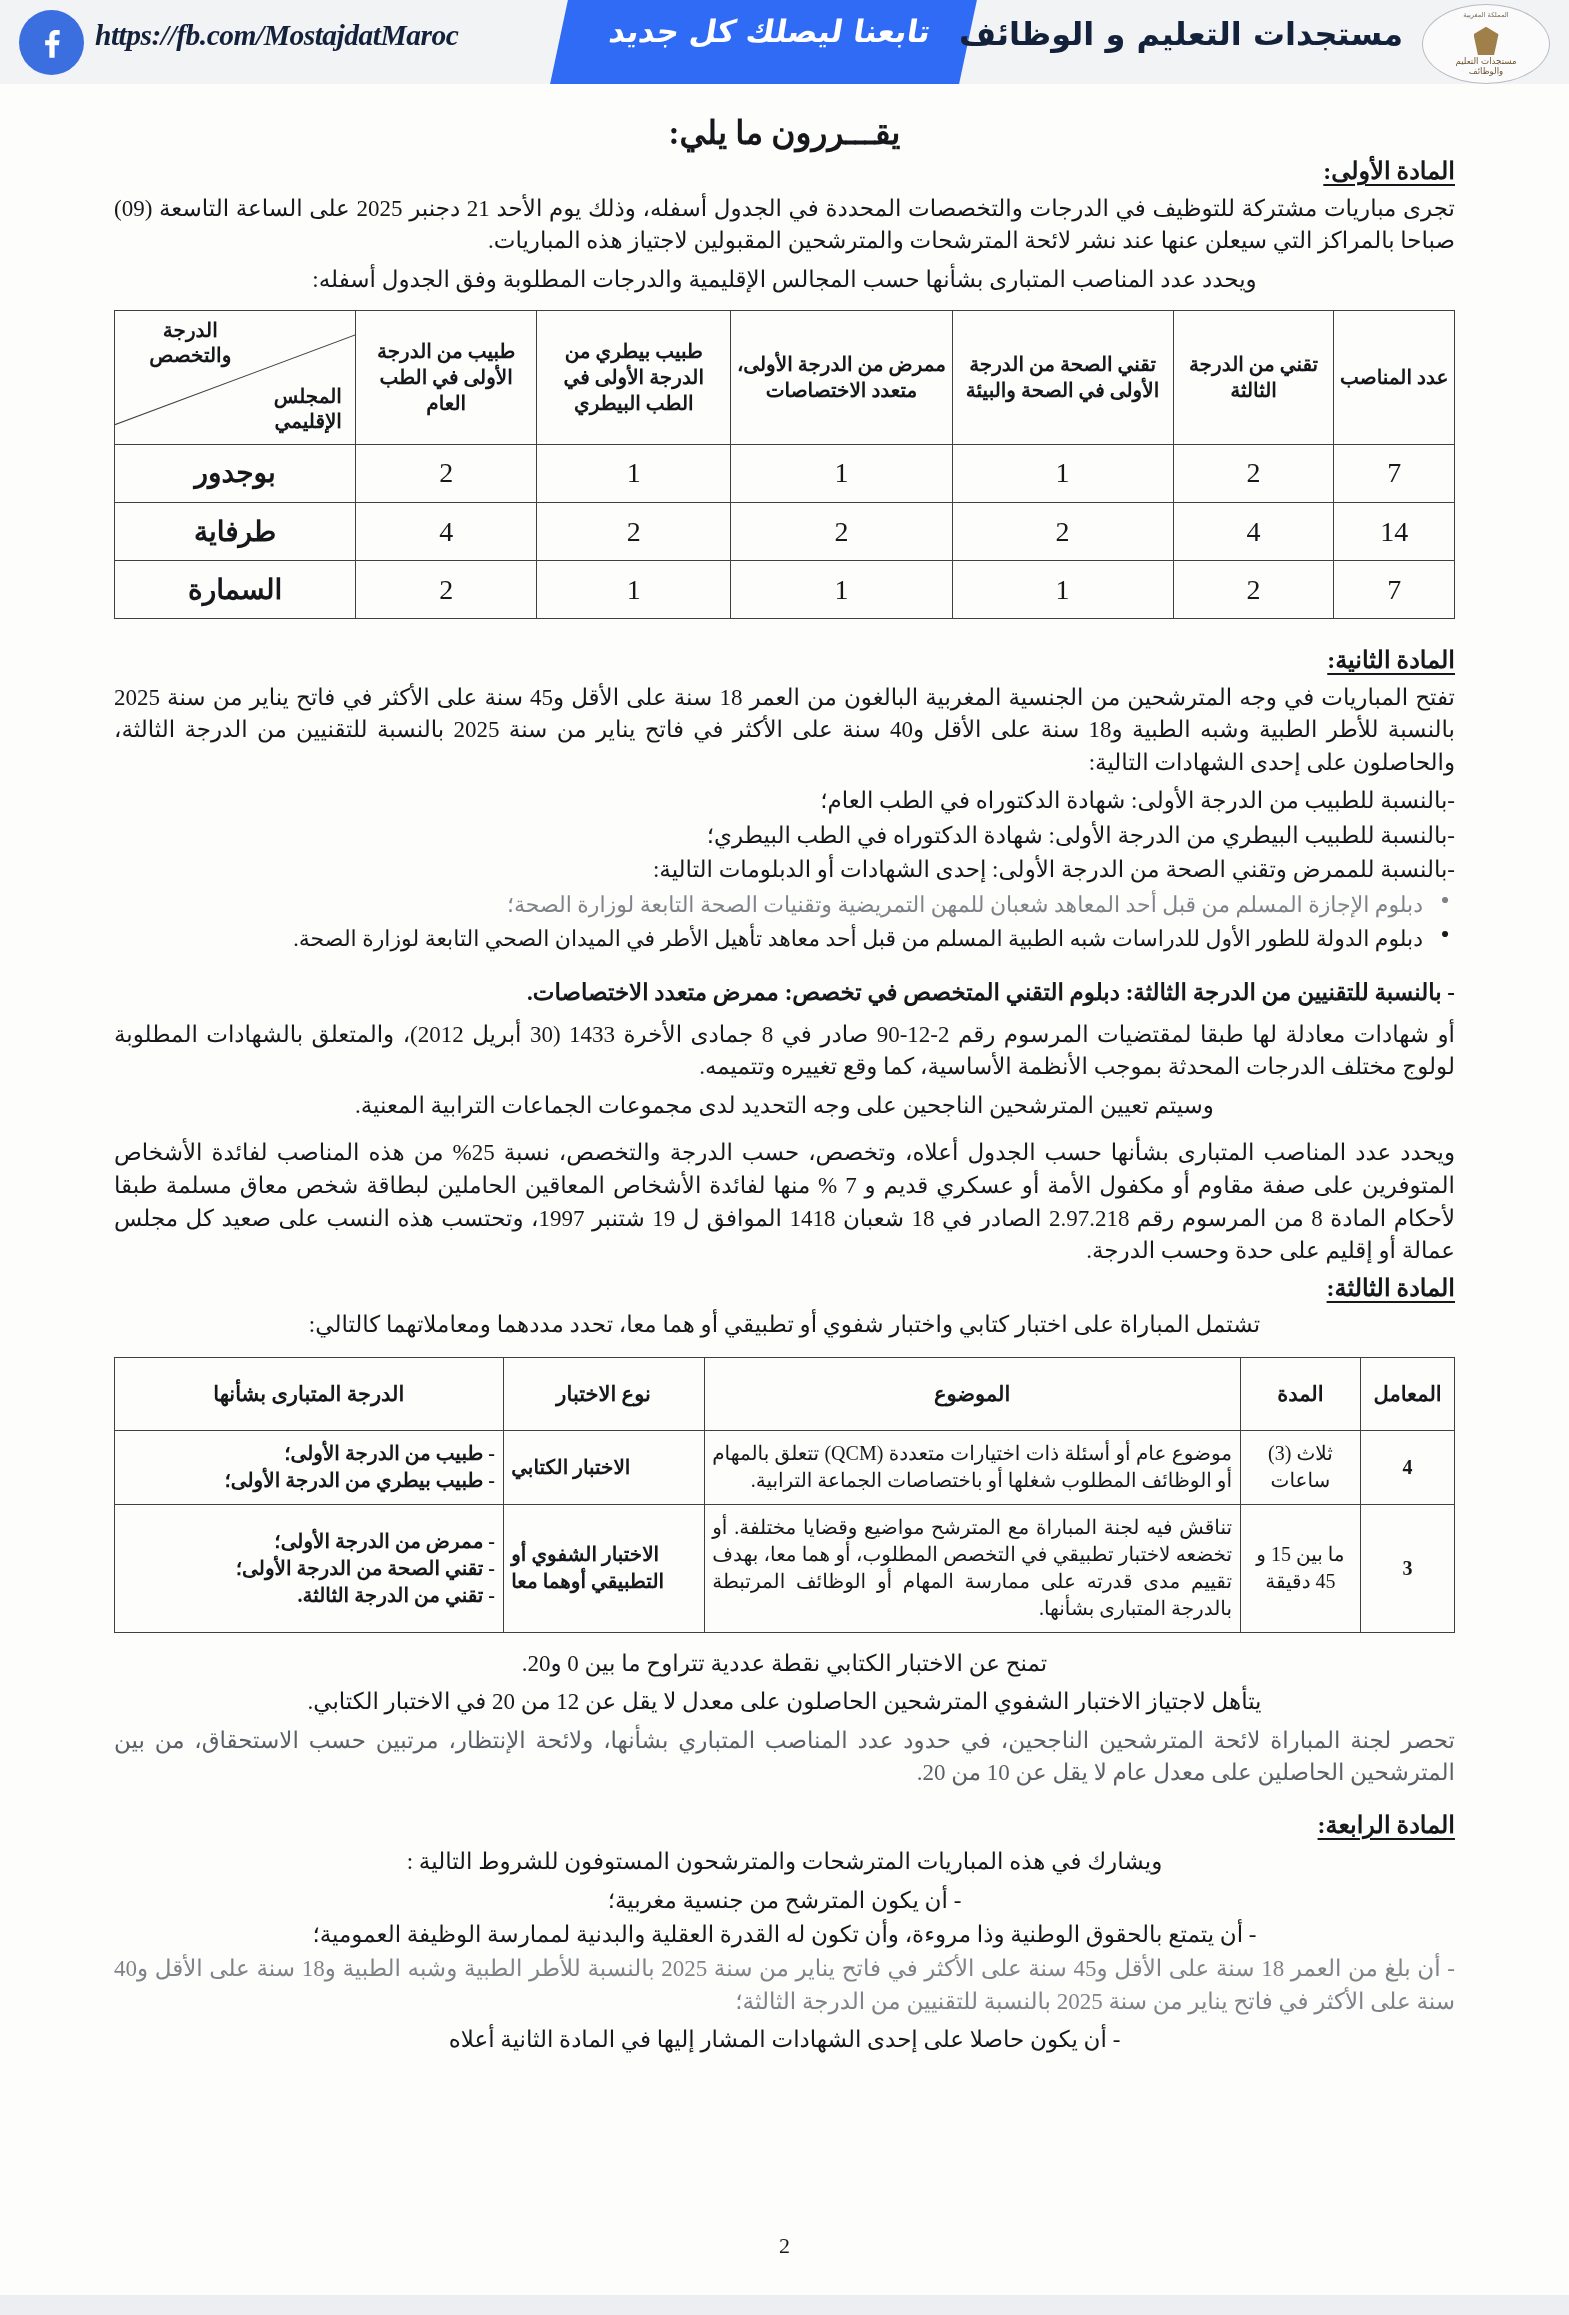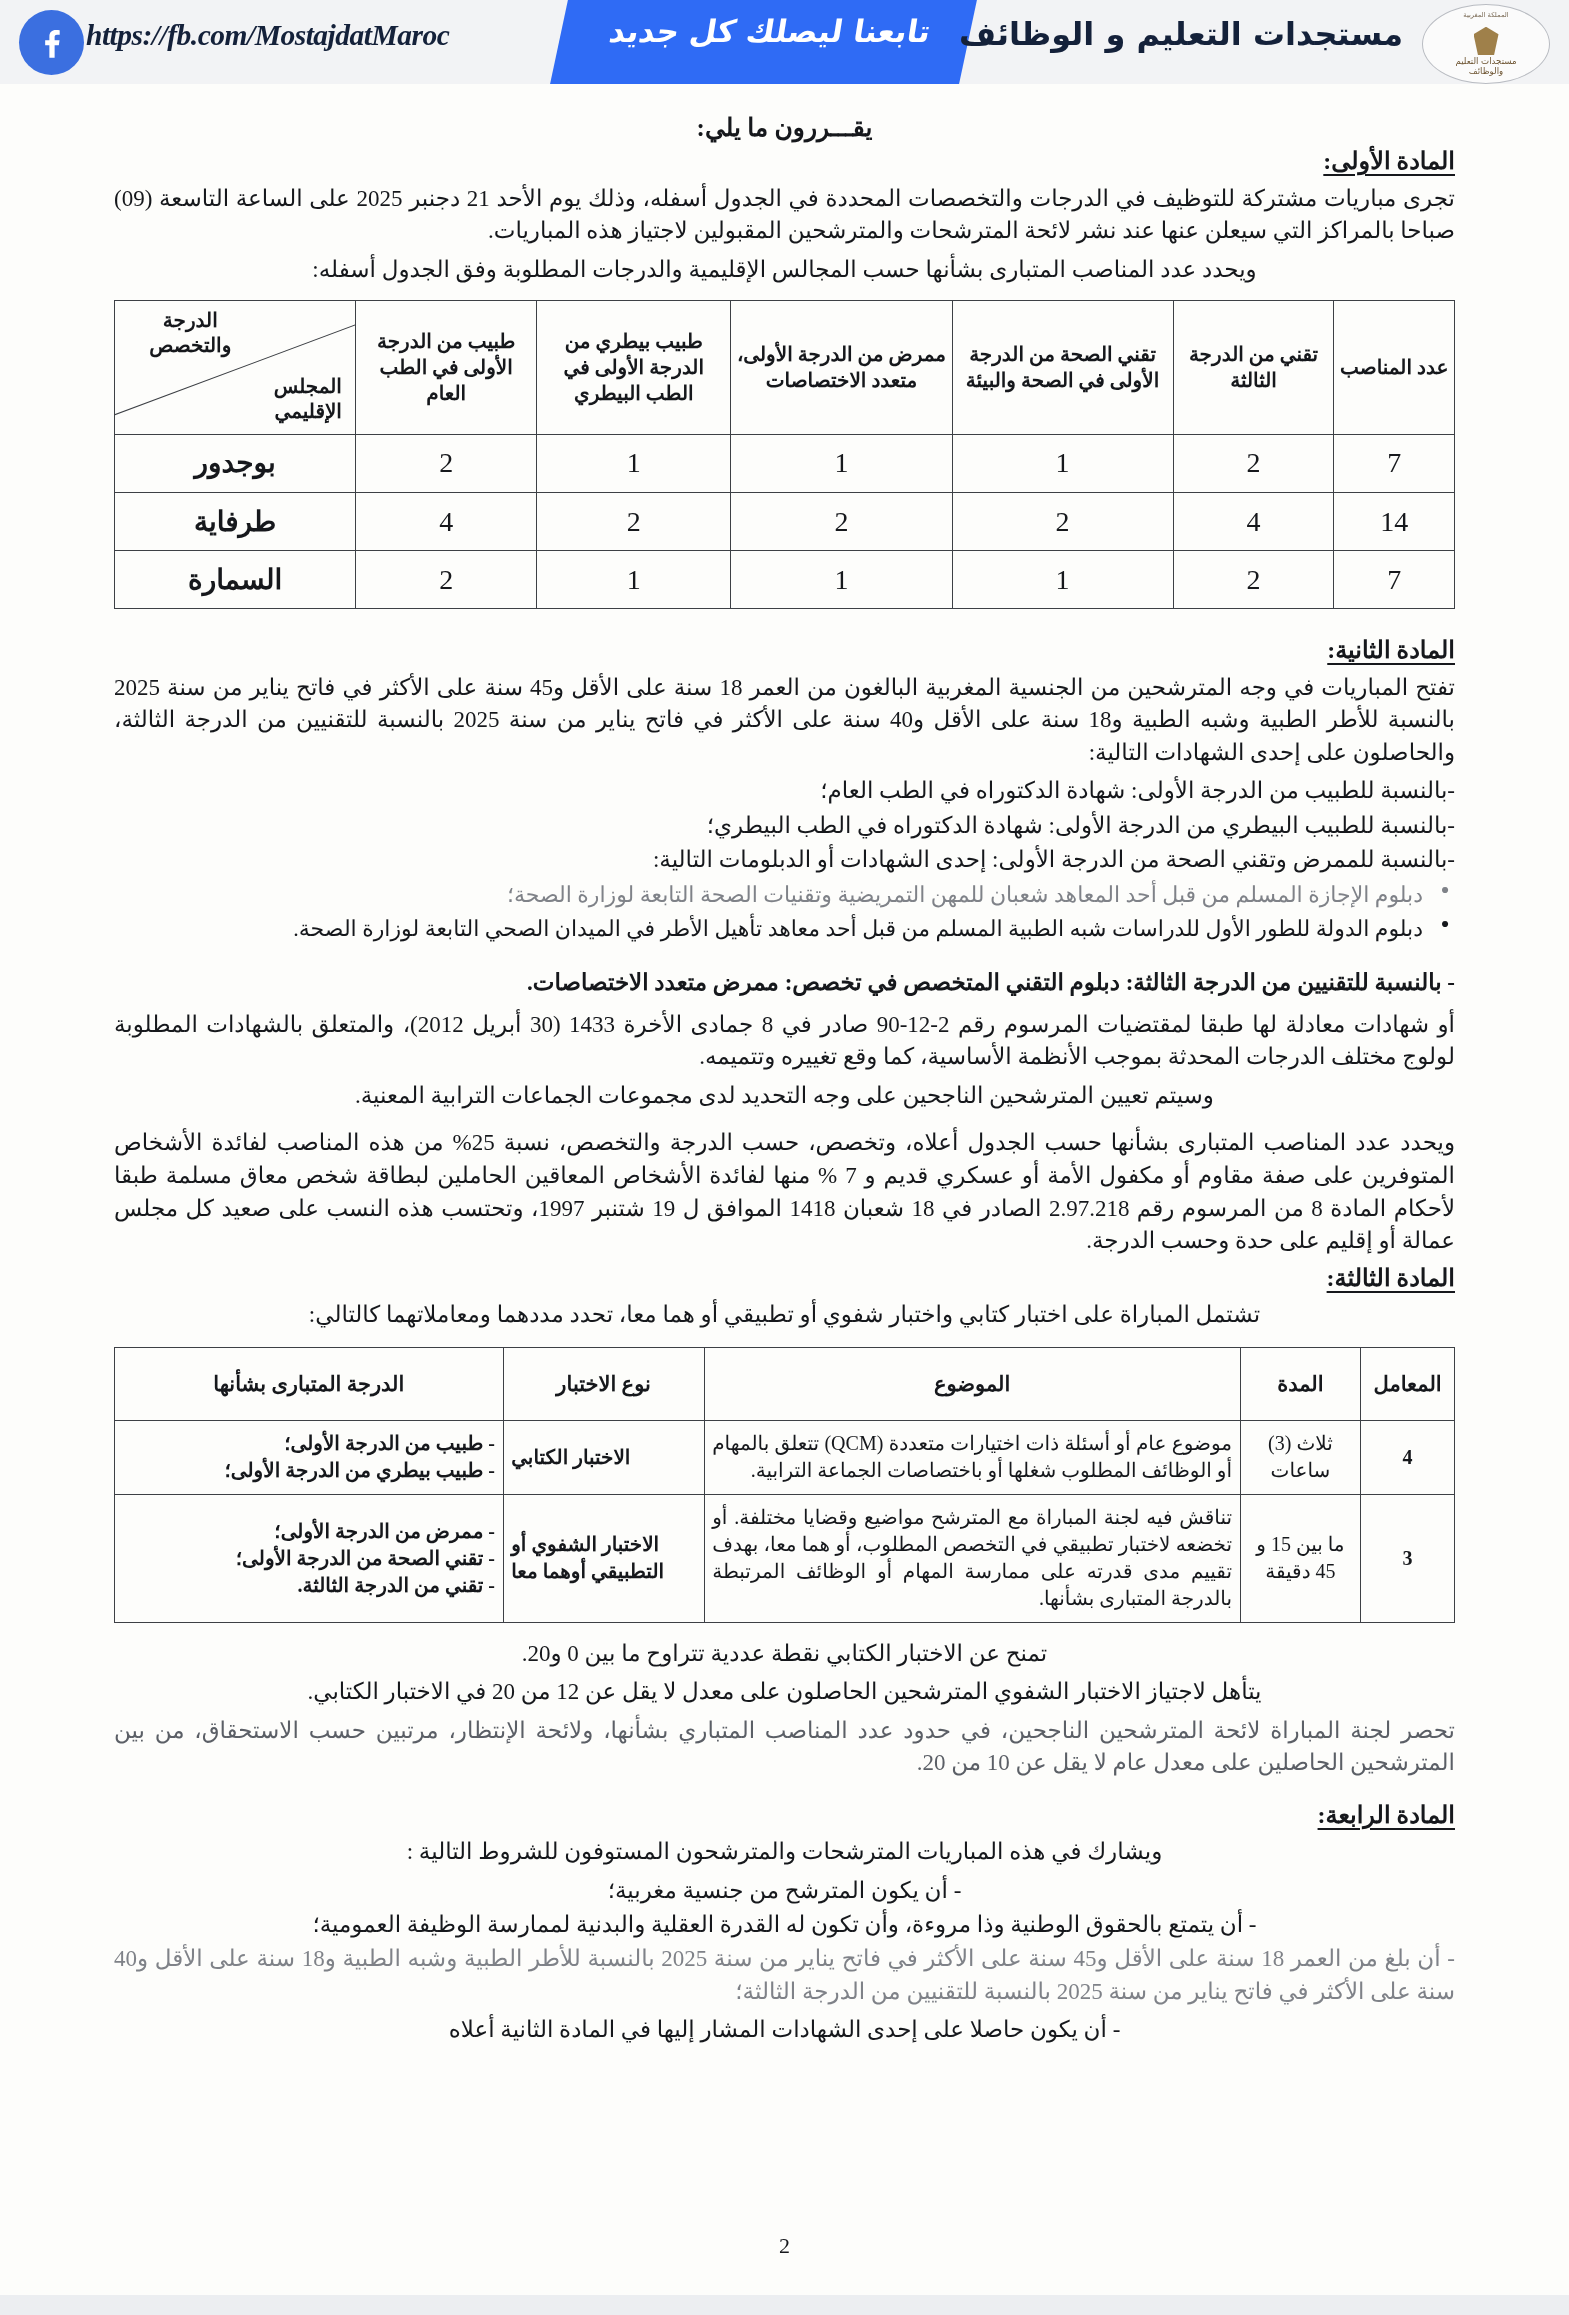--- a/index.html
+++ b/index.html
@@ -38,21 +38,21 @@
     height: 65px;
     border-radius: 50%;
     background: #3b6fe0;
     display: flex;
     align-items: center;
     justify-content: center;
   }
   .fb-logo svg { width: 42px; height: 42px; }
   .fb-url {
     position: absolute;
-    left: 86px;
+    left: 95px;
     top: 19px;
     font-family: "Liberation Serif", serif;
     font-size: 29.5px;
     font-weight: bold;
     font-style: italic;
     color: #14213a;
     letter-spacing: -0.5px;
     white-space: nowrap;
   }
   .blue-flag {
@@ -132,21 +132,21 @@
     position: relative;
     padding: 0 114px 0 114px;
     direction: rtl;
     text-align: justify;
     color: #16181c;
   }
   .doc-inner { position: relative; }
 
   .center-line {
     text-align: center;
-    font-size: 25px;
+    font-size: 33px;
     font-weight: bold;
     margin: 0;
     padding: 0;
   }
   .spacer-10 { height: 9.5px; }
   .spacer-16 { height: 15px; }
   .spacer-22 { height: 21px; }
   .spacer-30 { height: 28.5px; }
 
   .article-title {

